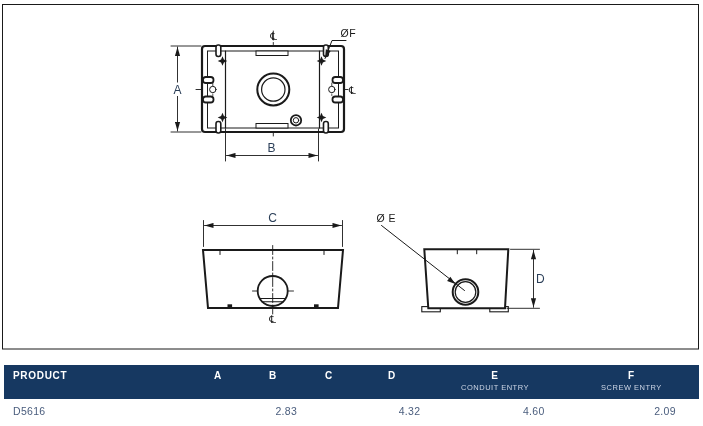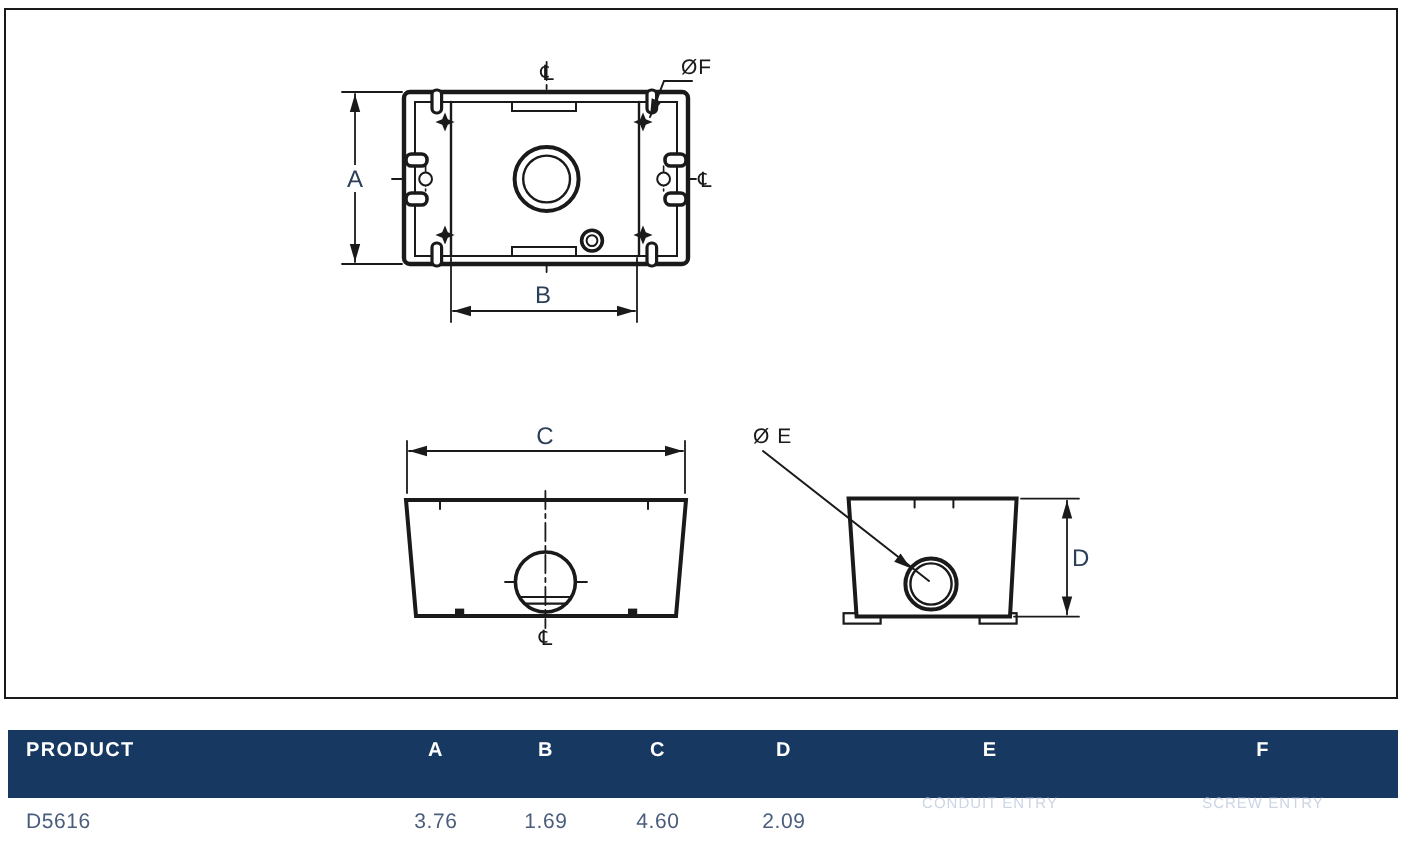--- a/index.html
+++ b/index.html
@@ -22,22 +22,22 @@
   svg text { font-family:"Liberation Sans", sans-serif; fill:#1a1a1a; }
   svg text.dim-letter { font-size:12px; fill:#2b3f58; }
   svg text.dia-label { font-size:10.5px; fill:#1a1a1a; letter-spacing:0.5px; }
   svg text.cl-sym { font-size:10.5px; fill:#1a1a1a; font-family:"DejaVu Sans", sans-serif; }
 
   
   .spec-table { position:absolute; left:4px; top:365px; width:695px; }
   .thead { display:flex; background:#163861; height:34px; color:#ffffff; }
   .th { display:flex; flex-direction:column; align-items:center; padding-top:5px; }
   .th-label { font-size:10px; font-weight:bold; letter-spacing:0.7px; line-height:12px; }
-  .th-sub { font-size:7.5px; color:#ccd5e5; letter-spacing:0.5px; margin-top:15px; }
-  .trow { display:flex; margin-top:6px; color:#4a5d7d; font-size:10.5px; letter-spacing:0.3px; }
+  .th-sub { font-size:7.5px; color:#ccd5e5; letter-spacing:0.5px; margin-top:1px; }
+  .trow { display:flex; margin-top:6px; color:#4a5d7d; font-size:10.5px; letter-spacing:0.3px;justify-content:space-between; }
   .td { text-align:center; }
   .col-product { width:186px; align-items:flex-start; text-align:left; padding-left:9px; }
   .col-a { width:56px; }
   .col-b { width:54px; }
   .col-c { width:58px; }
   .col-d { width:68px; }
   .col-e { width:138px; }
   .col-f { width:135px; }
 </style>
 </head>
@@ -191,20 +191,20 @@
         <span class="th-label">E</span>
         <span class="th-sub">CONDUIT ENTRY</span>
       </div>
       <div class="th col-f">
         <span class="th-label">F</span>
         <span class="th-sub">SCREW ENTRY</span>
       </div>
     </div>
     <div class="trow">
       <div class="td col-product">D5616</div>
-      <div class="td col-a">3.76</div>
-      <div class="td col-b">1.69</div>
+      <div class="td col-a">2.83</div>
+      <div class="td col-b">4.32</div>
       <div class="td col-c">4.60</div>
       <div class="td col-d">2.09</div>
     </div>
   </div>
 
 </div>
 
 </body></html>

